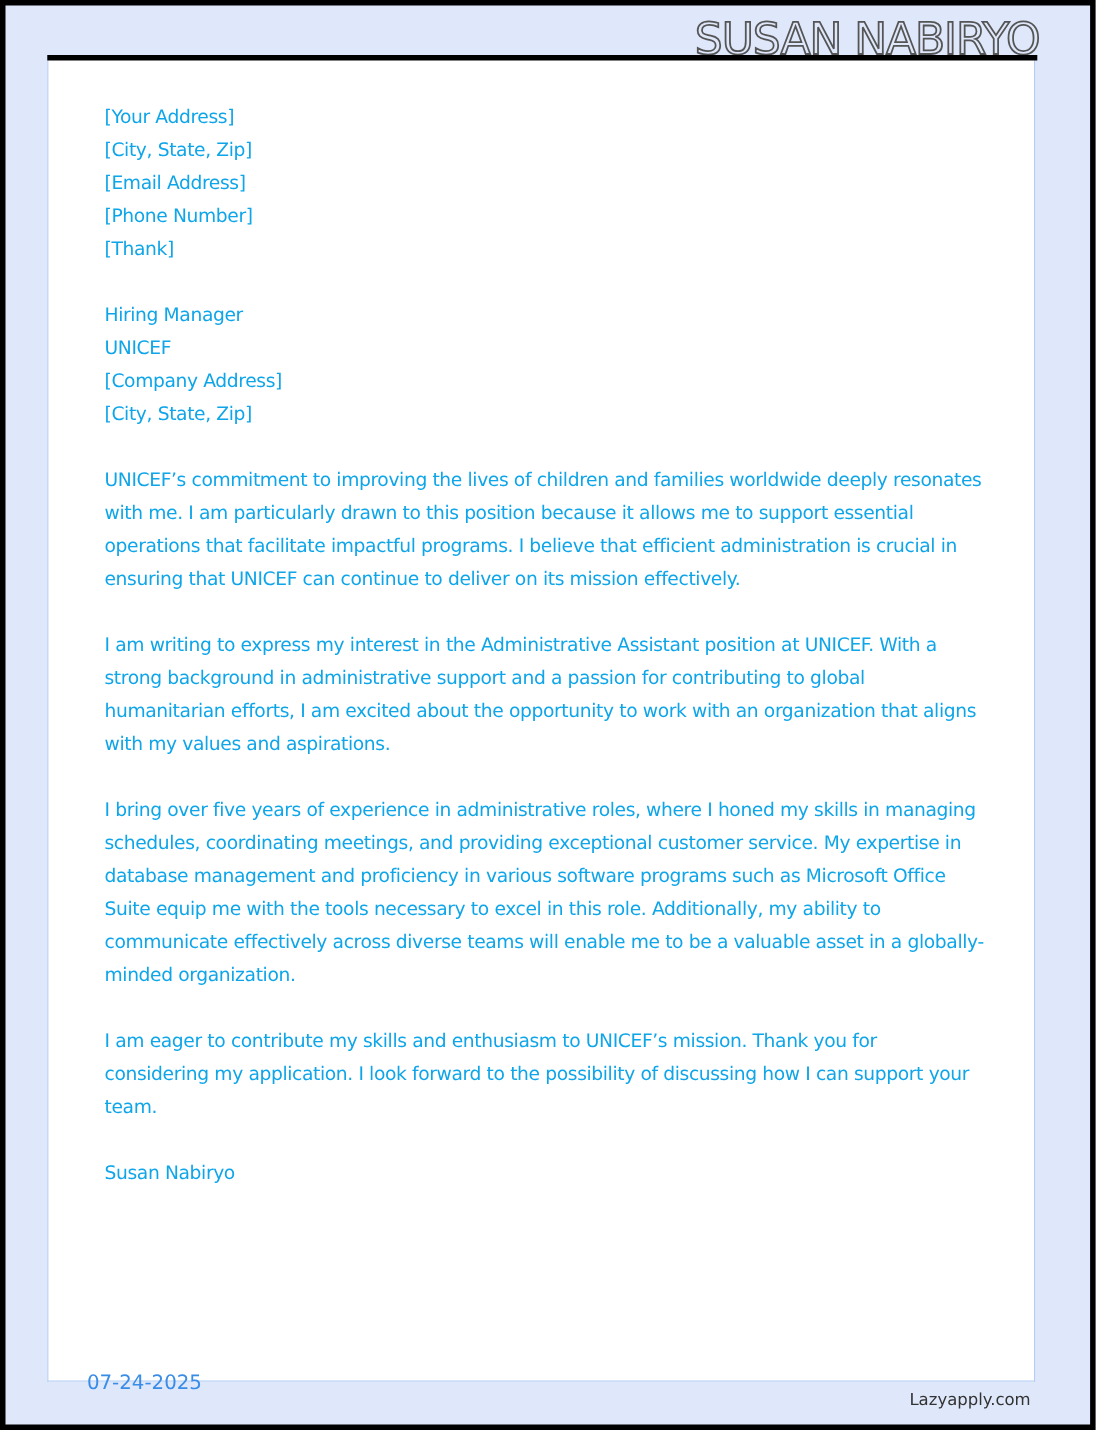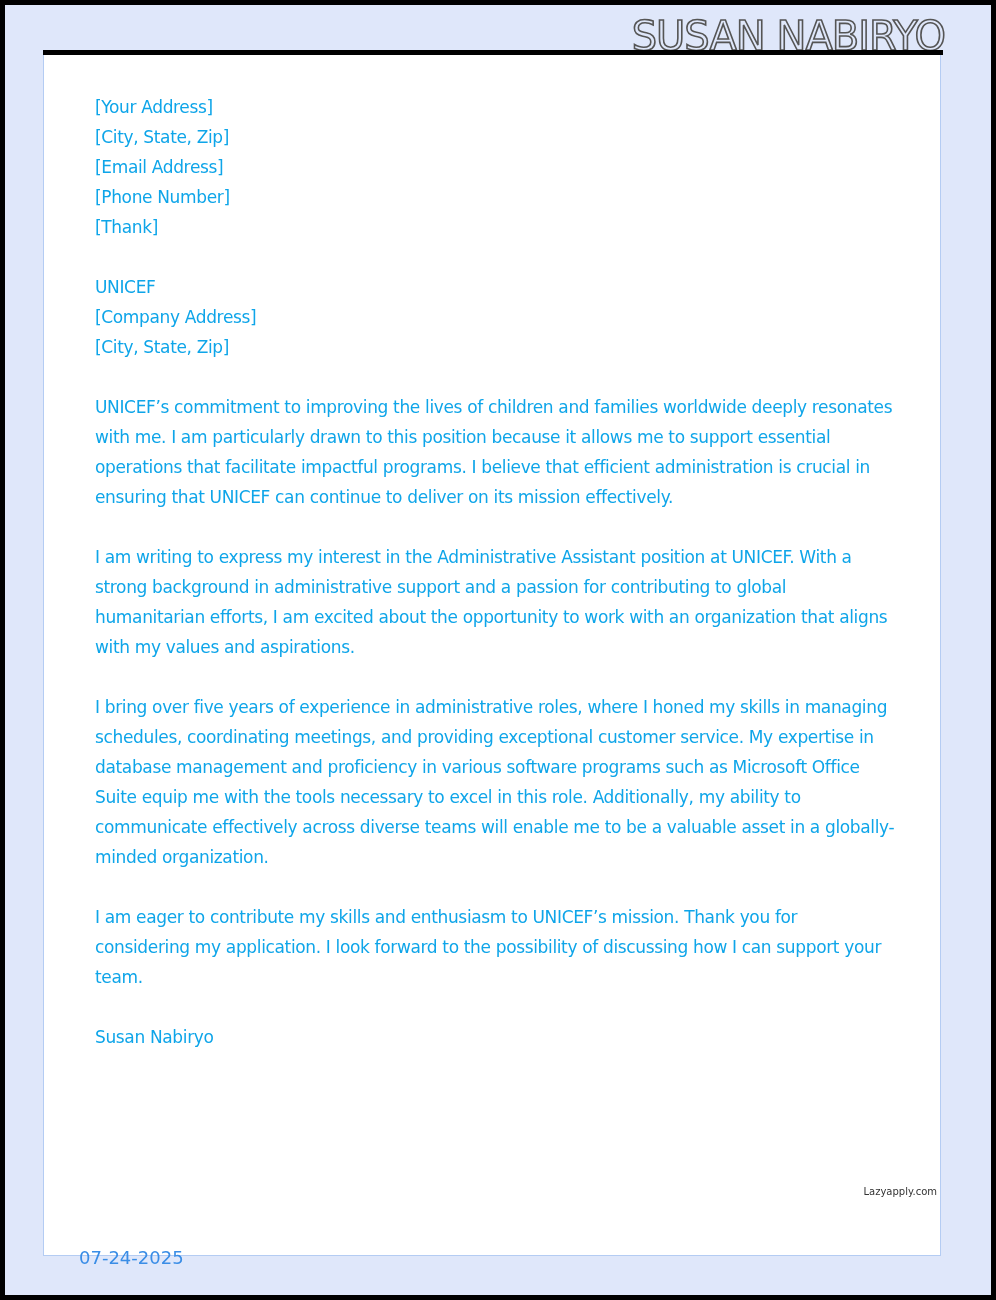--- a/index.html
+++ b/index.html
@@ -37,41 +37,42 @@
       letter-spacing: -0.35px;
     }
     .content p { margin: 0 0 30px 0; }
     .content .block { margin-bottom: 30px; }
     .content .line { display: block; white-space: nowrap; }
     .date {
       position: absolute; left: 79px; top: 1243px;
       font-size: 18px; line-height: 30px; color: #3a8de6;
     }
     .watermark {
-      position: absolute; right: 59px; top: 1184px;
-      font-size: 10px; color: #333; line-height: 16px;
+      position: absolute; right: 59px; top: 1264px;
+      font-size: 15px; color: #333; line-height: 16px;
     }
   </style>
 </head>
 <body>
 
 <div class="frame"></div>
 <div class="title">SUSAN NABIRYO</div>
 <div class="page"></div>
 <div class="topbar"></div>
 
 <div class="content">
   <div class="block">
     <span class="line">[Your Address]</span>
     <span class="line">[City, State, Zip]</span>
     <span class="line">[Email Address]</span>
     <span class="line">[Phone Number]</span>
     <span class="line">[Thank]</span>
   </div>
   <div class="block">
+    <span class="line">Hiring Manager</span>
     <span class="line">UNICEF</span>
     <span class="line">[Company Address]</span>
     <span class="line">[City, State, Zip]</span>
   </div>
   <p>UNICEF’s commitment to improving the lives of children and families worldwide deeply resonates with me. I am particularly drawn to this position because it allows me to support essential operations that facilitate impactful programs. I believe that efficient administration is crucial in ensuring that UNICEF can continue to deliver on its mission effectively.</p>
   <p>I am writing to express my interest in the Administrative Assistant position at UNICEF. With a strong background in administrative support and a passion for contributing to global humanitarian efforts, I am excited about the opportunity to work with an organization that aligns with my values and aspirations.</p>
   <p>I bring over five years of experience in administrative roles, where I honed my skills in managing schedules, coordinating meetings, and providing exceptional customer service. My expertise in database management and proficiency in various software programs such as Microsoft Office Suite equip me with the tools necessary to excel in this role. Additionally, my ability to communicate effectively across diverse teams will enable me to be a valuable asset in a globally-minded organization.</p>
   <p>I am eager to contribute my skills and enthusiasm to UNICEF’s mission. Thank you for considering my application. I look forward to the possibility of discussing how I can support your team.</p>
   <p>Susan Nabiryo</p>
 </div>

